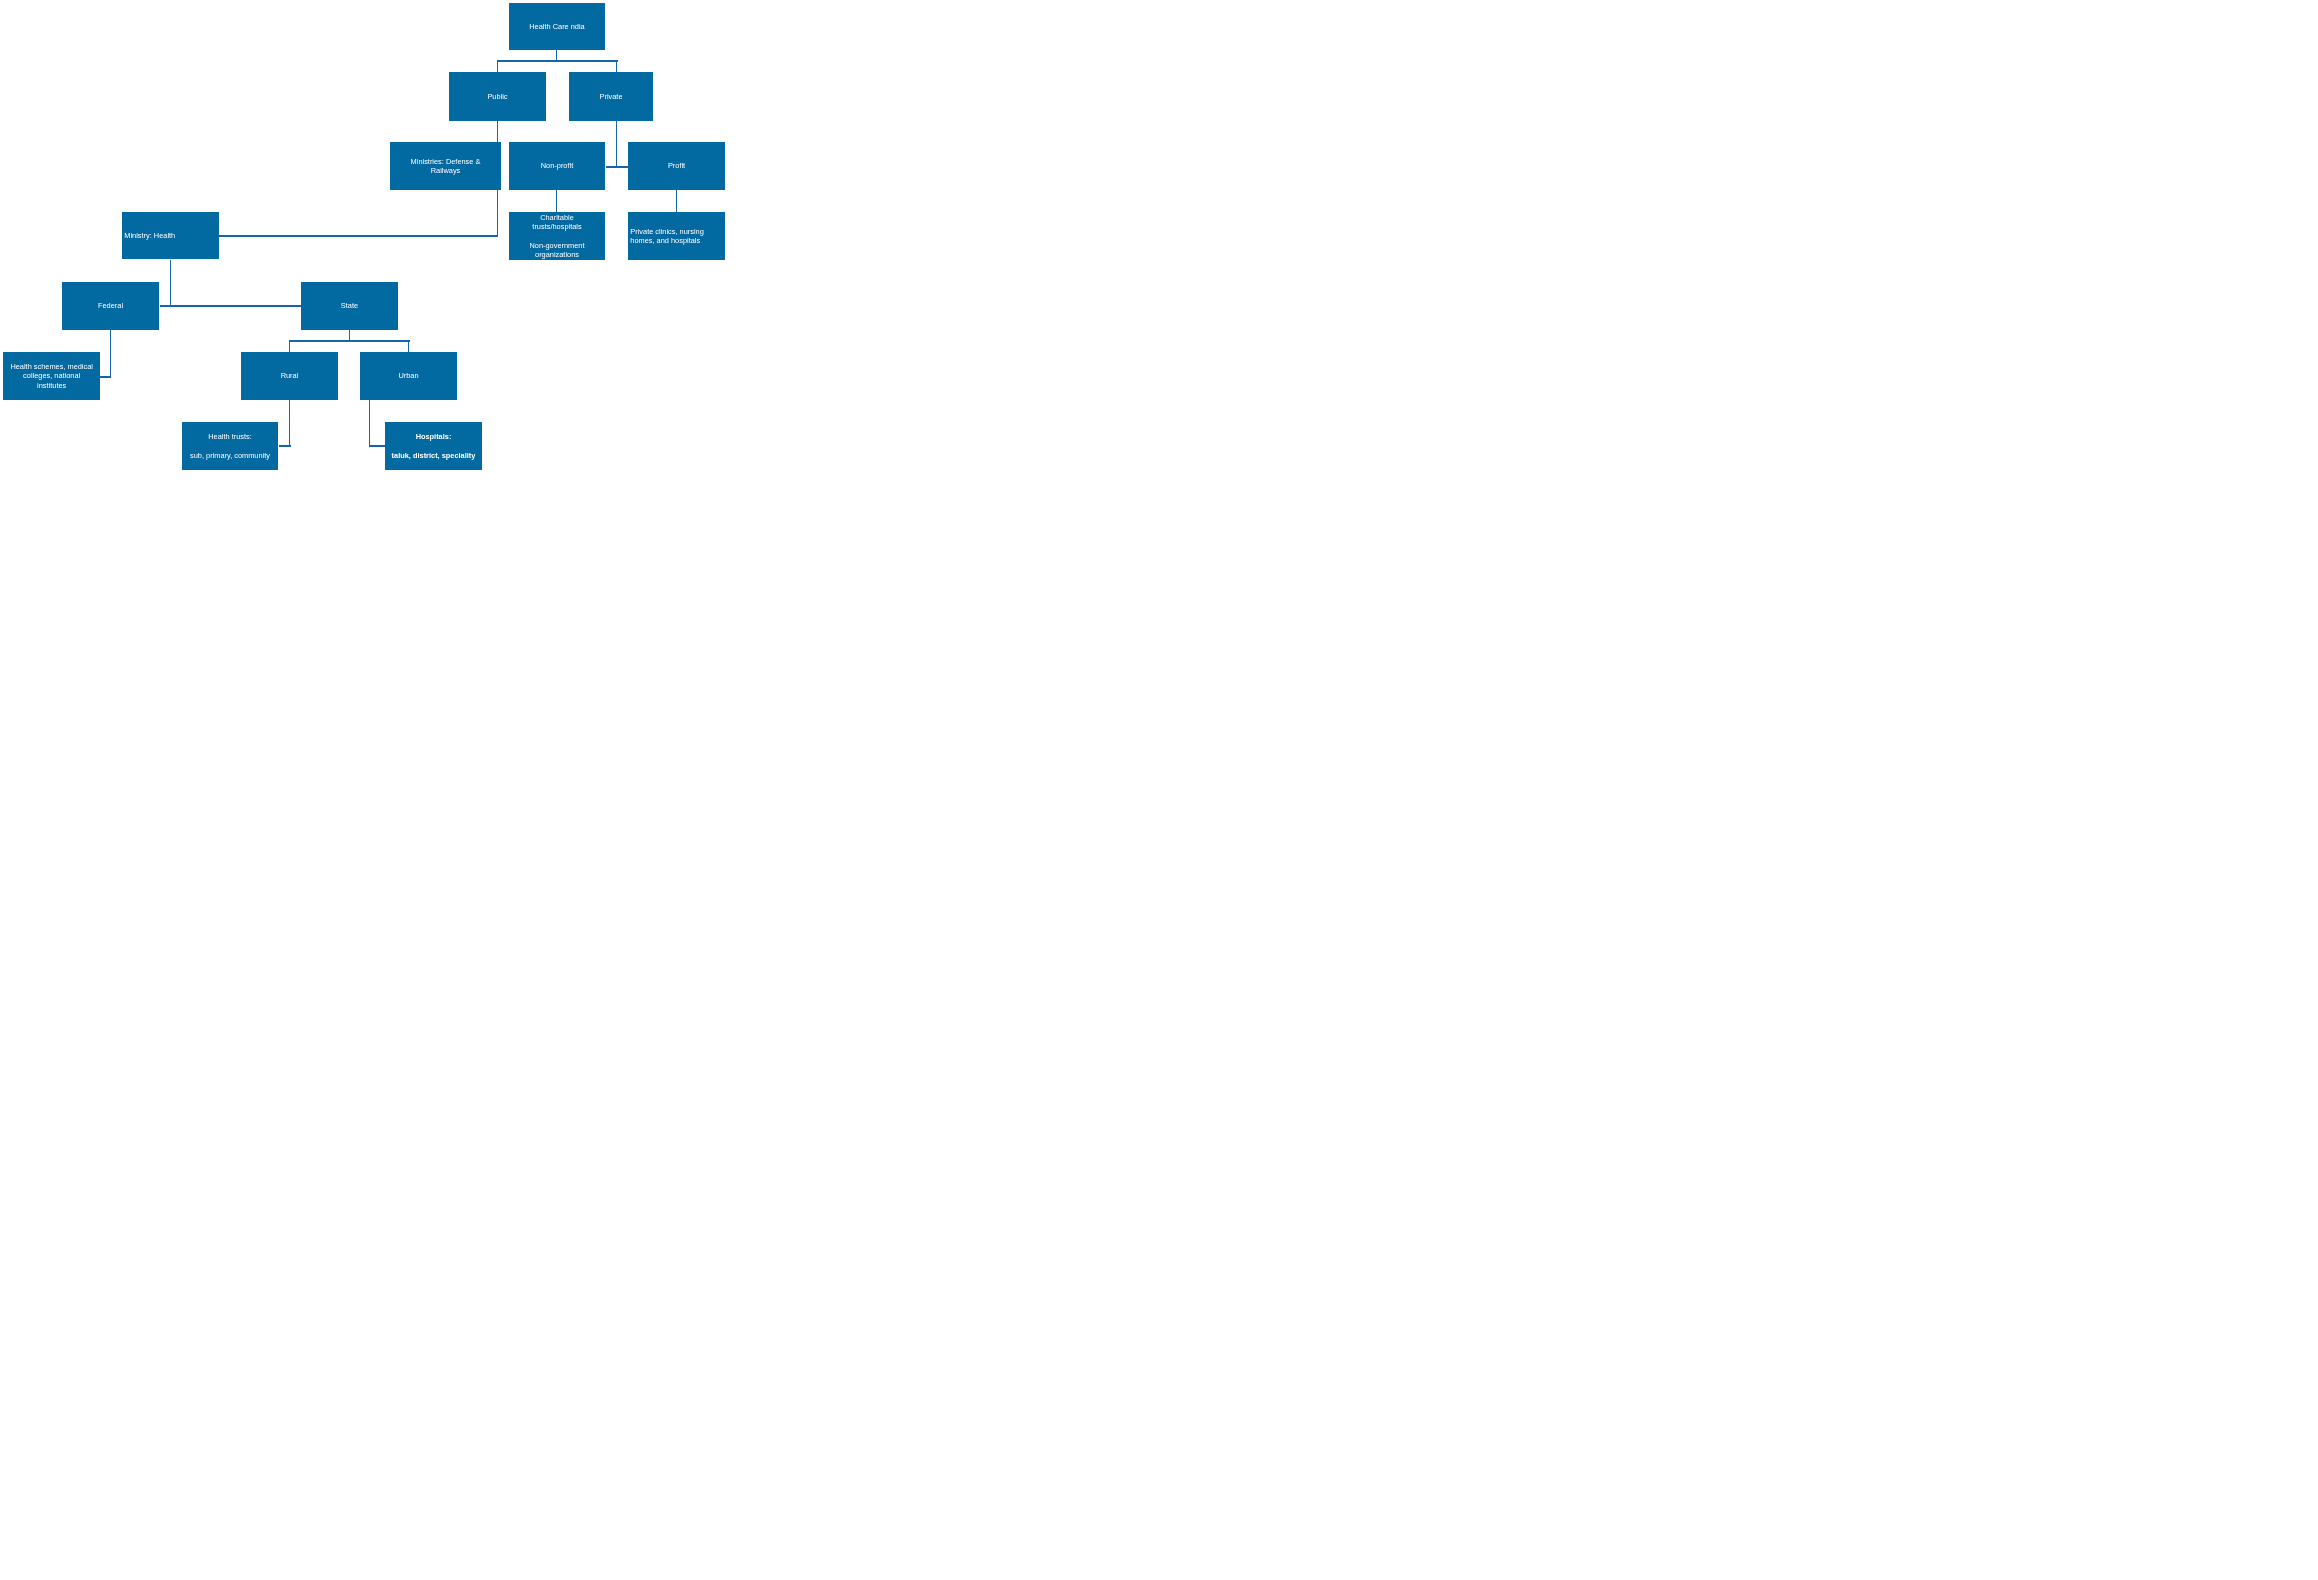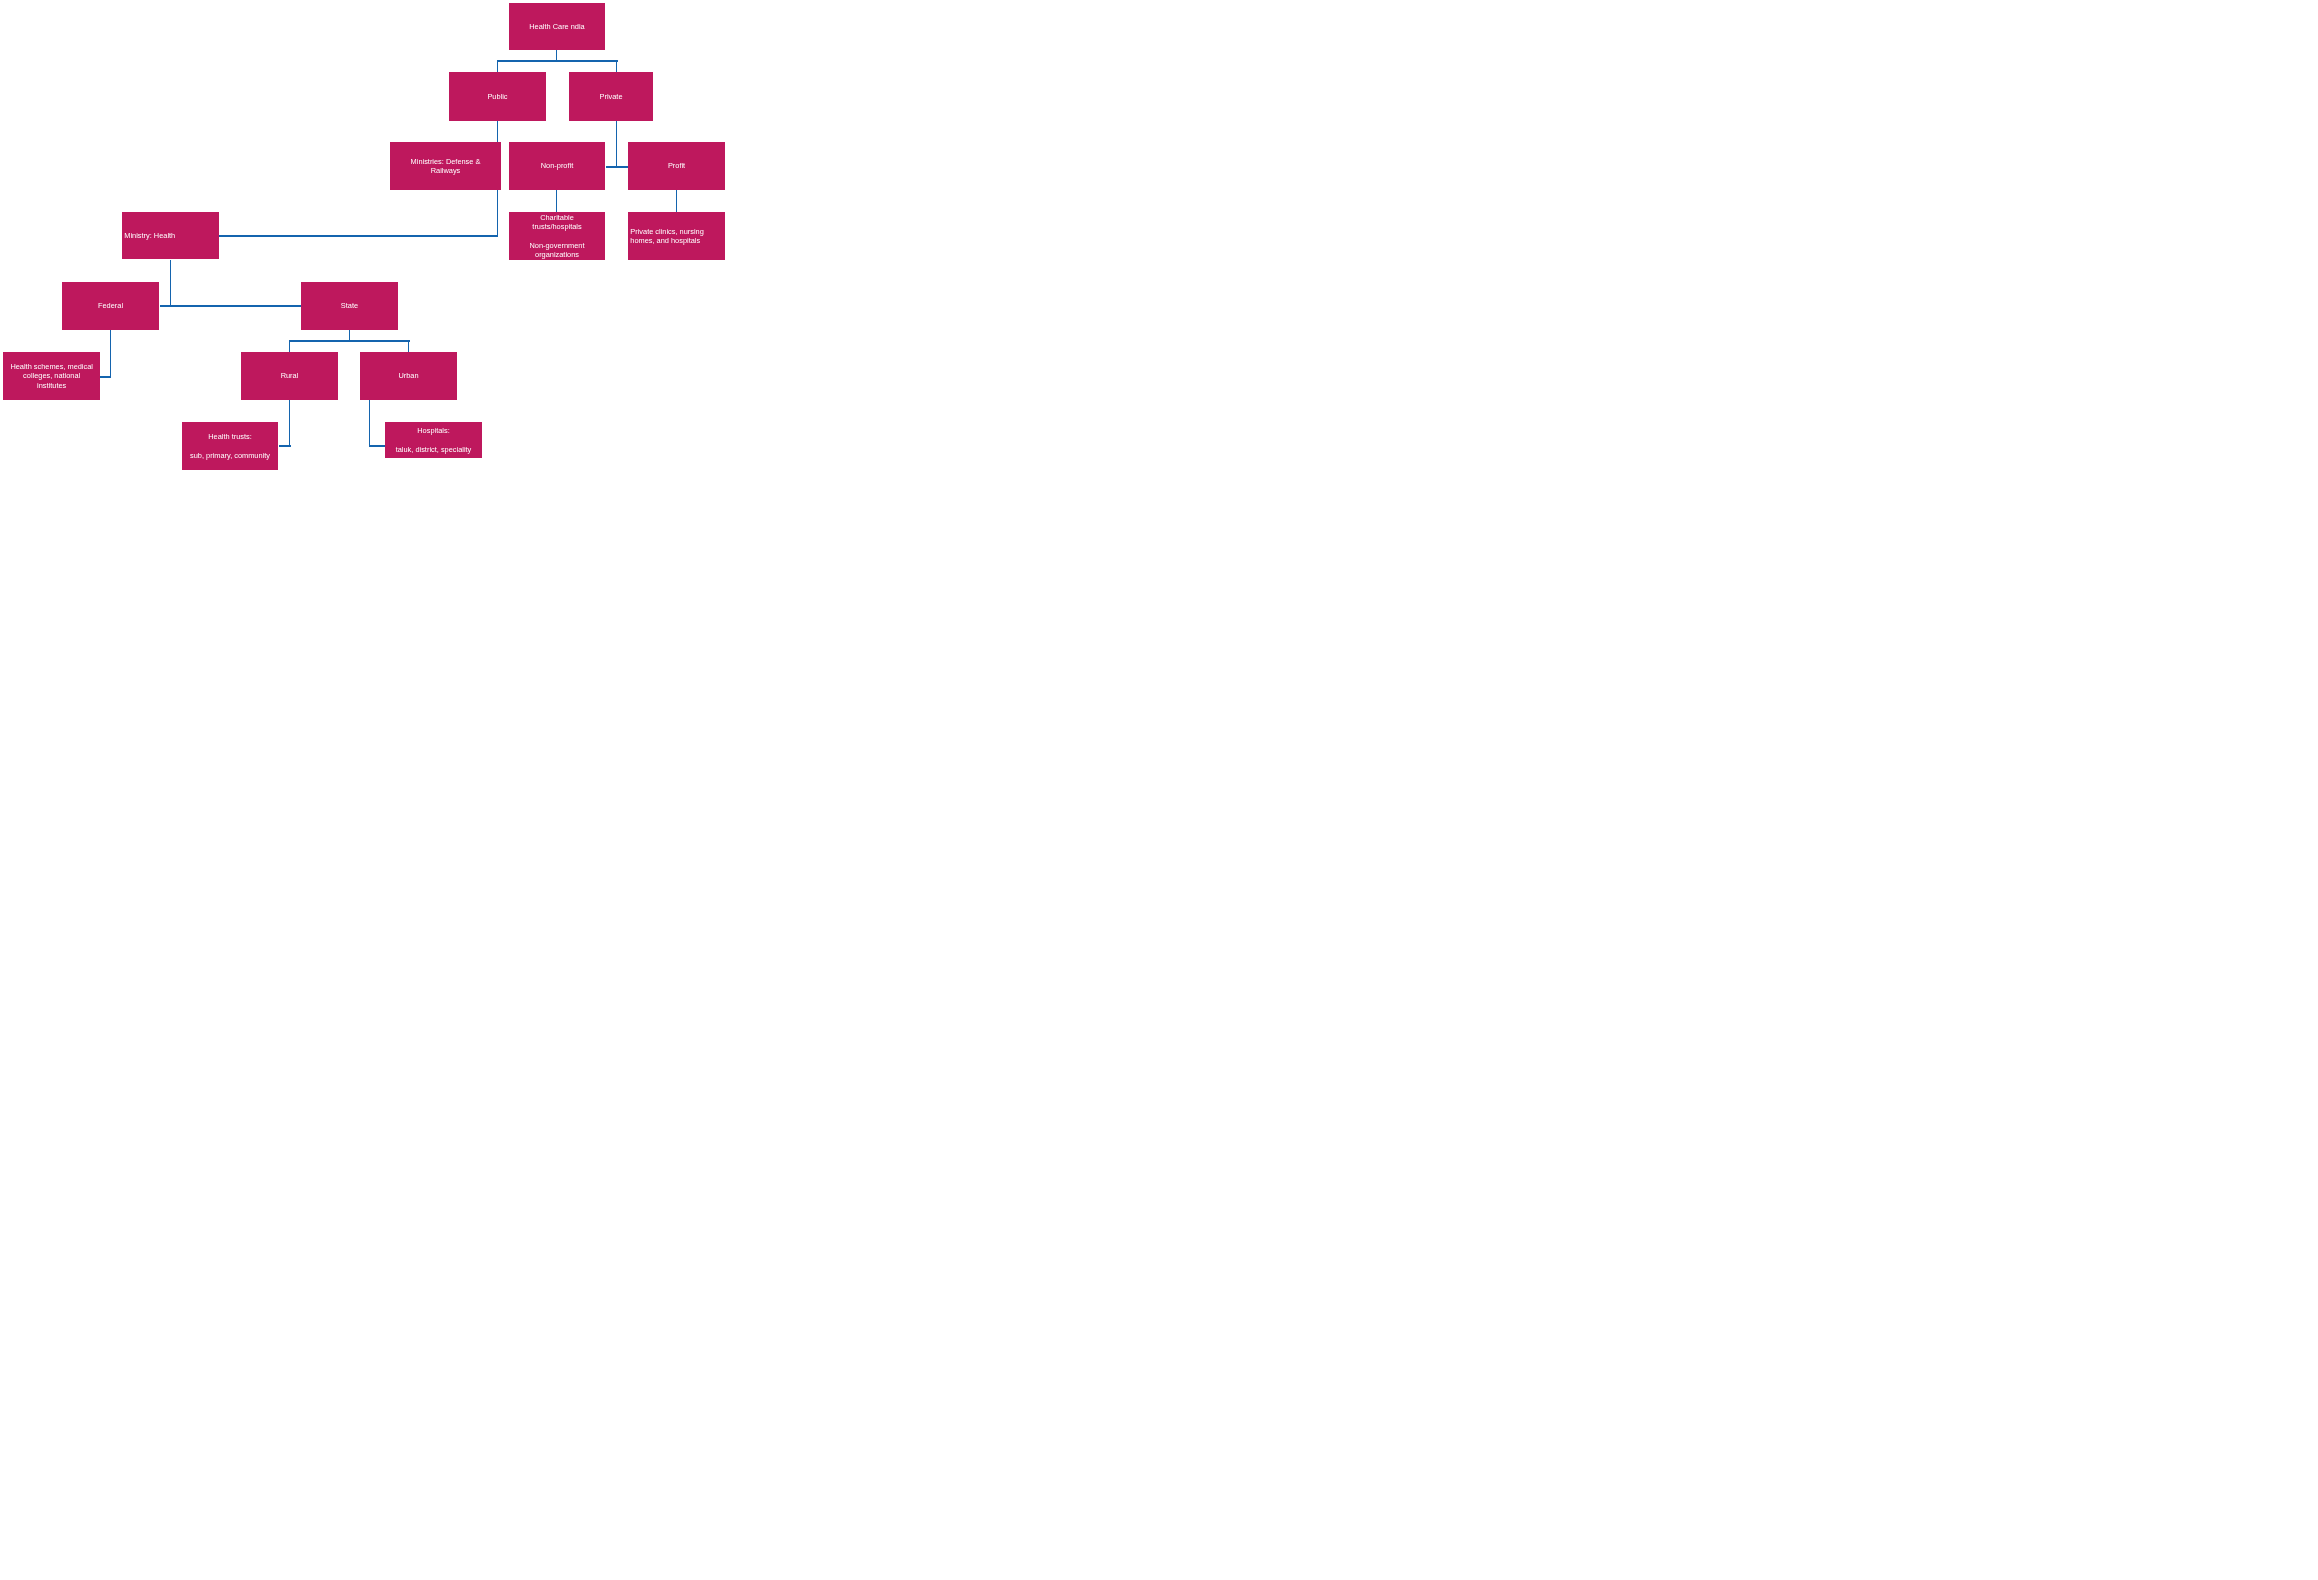--- a/index.html
+++ b/index.html
@@ -28,21 +28,21 @@
   .c16{left:349px;top:330px;width:1.4px;height:11.6px;}
   .c17{left:289px;top:340px;width:121px;height:1.9px;}
   .c18{left:289px;top:340px;width:1.4px;height:12.5px;}
   .c19{left:408px;top:340px;width:1.4px;height:12.5px;}
   .c20{left:289px;top:400px;width:1.4px;height:47px;}
   .c21{left:279px;top:445px;width:11.6px;height:1.9px;}
   .c22{left:369px;top:400px;width:1.4px;height:47px;}
   .c23{left:369px;top:445px;width:16px;height:1.9px;}
   
   .node{
-    position:absolute;background:#be185d;color:#FFFFFF;
+    position:absolute;background:#0369a1;color:#FFFFFF;
     display:flex;flex-direction:column;align-items:center;justify-content:center;
     text-align:center;font-size:7.4px;line-height:1.25;
     box-sizing:border-box;padding:0 2.8px;
   }
   .node .p{white-space:pre-line;display:block;}
   .node.left{align-items:flex-start;text-align:left;padding:0 4.6px 0 2.3px;}
   .gap-sm .p + .p{margin-top:10px;}
   .gap-lg .p + .p{margin-top:10.2px;}
   #n0 {left:509px;top:2.8px;width:96px;height:47px;}
   #n1 {left:449px;top:72px;width:97px;height:49px;}
@@ -52,21 +52,21 @@
   #n5 {left:628px;top:142px;width:97px;height:48px;}
   #n6 {left:122px;top:212px;width:97px;height:47px;}
   #n7 {left:509px;top:212px;width:96px;height:48px;}
   #n8 {left:628px;top:212px;width:97px;height:48px;}
   #n9 {left:62px;top:282px;width:97px;height:48px;}
   #n10{left:301px;top:282px;width:97px;height:48px;}
   #n11{left:3.2px;top:352px;width:97px;height:48px;}
   #n12{left:241px;top:352px;width:97px;height:48px;}
   #n13{left:360px;top:352px;width:97px;height:48px;}
   #n14{left:182px;top:422px;width:96px;height:48px;}
-  #n15{left:385px;top:422px;width:97px;height:36px;}
+  #n15{left:385px;top:422px;width:97px;height:48px;font-weight:bold;}
 </style>
 </head>
 <body>
 
 <div id="chart">
 
   <div class="seg c1"></div>
   <div class="seg c2"></div>
   <div class="seg c3"></div>
   <div class="seg c4"></div>

